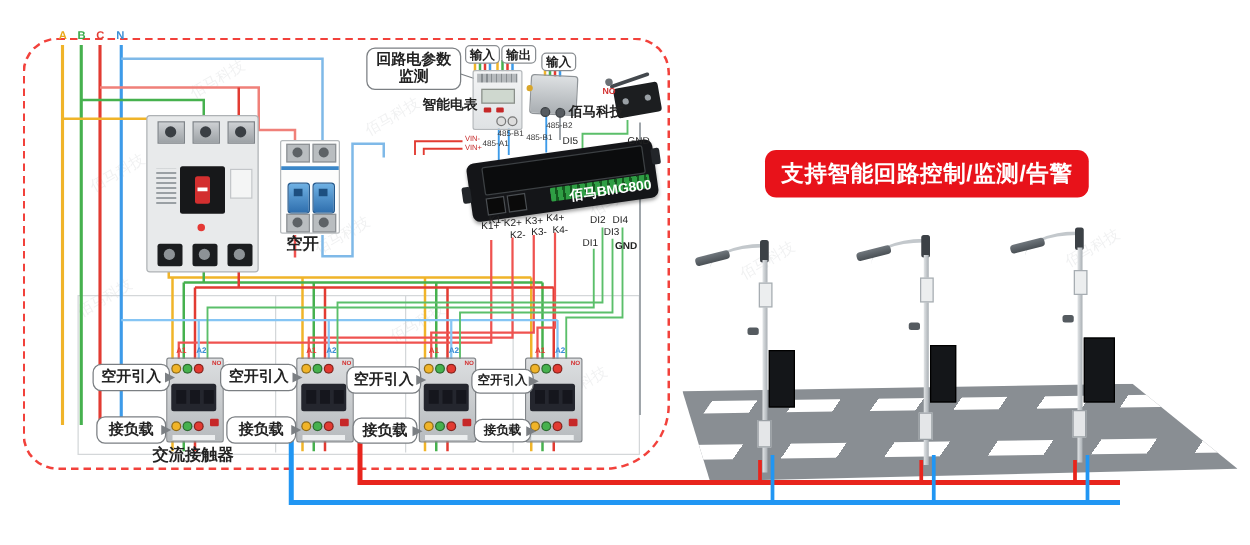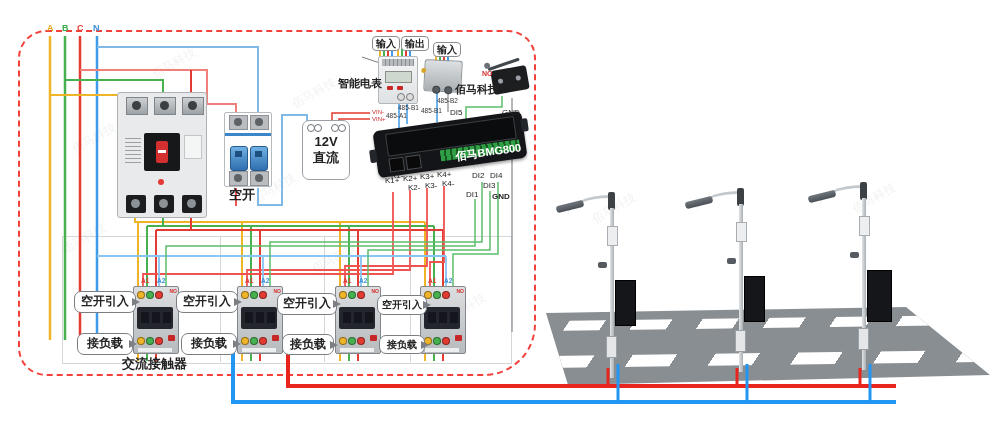--- a/index.html
+++ b/index.html
@@ -289,28 +289,20 @@
       </div>
     <div class="t" style="left:4px;top:58px">
         <i></i>
       </div>
     <div class="t" style="left:25px;top:58px">
         <i></i>
       </div>
   </div>
   <span class="lbl" style="left:229px;top:186px;font-size:13px;font-weight:bold">空开</span>
 
-  <div class="dev dcbox">
-    <div class="c" style="left:4px"></div>
-    <div class="c" style="left:11px"></div>
-    <div class="c" style="left:28px"></div>
-    <div class="c" style="left:35px"></div>
-    <span>12V</span>
-    <span>直流</span>
-  </div>
   <span class="term" style="left:372px;top:109px;color:#c62828;font-size:6px">VIN-</span>
   <span class="term" style="left:372px;top:116px;color:#c62828;font-size:6px">VIN+</span>
 
   <div class="dev meter">
     <div class="row"></div>
     <div class="lcd"></div>
     <div class="btn" style="left:8px"></div>
     <div class="btn" style="left:18px"></div>
     <div class="sc" style="left:18px"></div>
     <div class="sc" style="left:27px"></div>
@@ -355,20 +347,24 @@
   <span class="lbl" style="left:391px;top:171px;font-size:8px">K1-</span>
   <span class="lbl" style="left:408px;top:183px;font-size:8px">K2-</span>
   <span class="lbl" style="left:425px;top:181px;font-size:8px">K3-</span>
   <span class="lbl" style="left:442px;top:179px;font-size:8px">K4-</span>
   <span class="lbl" style="left:472px;top:171px;font-size:8px">DI2</span>
   <span class="lbl" style="left:490px;top:171px;font-size:8px">DI4</span>
   <span class="lbl" style="left:483px;top:181px;font-size:8px">DI3</span>
   <span class="lbl" style="left:466px;top:190px;font-size:8px">DI1</span>
   <span class="lbl" style="left:492px;top:192px;font-size:8px;font-weight:bold">GND</span>
 
+  <div class="callout noarrow" style="left:293px;top:38px;width:74px;height:32px;font-size:12px">
+    <span>回路电参数</span>
+    <span>监测</span>
+  </div>
   <div class="minibox" style="left:372px;top:36px;width:26px;height:13px">输入</div>
   <div class="minibox" style="left:401px;top:36px;width:26px;height:13px">输出</div>
   <div class="minibox" style="left:433px;top:42px;width:26px;height:13px">输入</div>
 
   <div class="callout" style="left:74px;top:291px;width:60px;height:20px;font-size:12px">
       <span>空开引入</span>
     </div>
   <div class="callout" style="left:176px;top:291px;width:60px;height:20px;font-size:12px">
       <span>空开引入</span>
     </div>
@@ -466,20 +462,21 @@
           <i style="left:26px"></i>
         </div>
       <div class="d" style="left:3px;top:50px;background:#f0b429"></div>
       <div class="d" style="left:12px;top:50px;background:#46b14e"></div>
       <div class="d" style="left:21px;top:50px;background:#e23b32"></div>
       <div class="no2"></div>
       <div class="lab"></div>
     </div>
   </div>
 
+  <div class="banner" style="left:612px;top:120px;padding:7px 13px">支持智能回路控制/监测/告警</div>
 
   <div class="pole" style="left:582px;top:192px;height:186px">
     <div class="arm"></div>
     <div class="lamp"></div>
     <div class="cap"></div>
     <div class="shaft" style="height:170px"></div>
     <div class="ctrlbox"></div>
     <div class="cam"></div>
     <div class="screen"></div>
     <div class="basebox" style="top:144px"></div>

